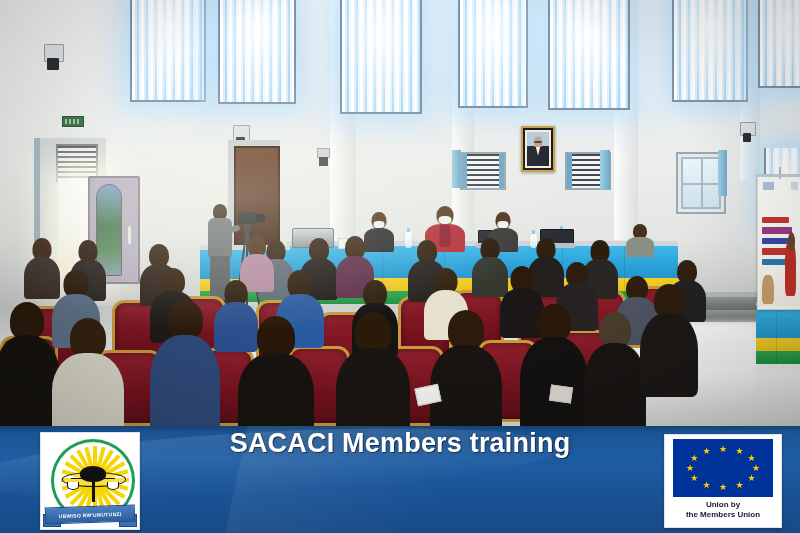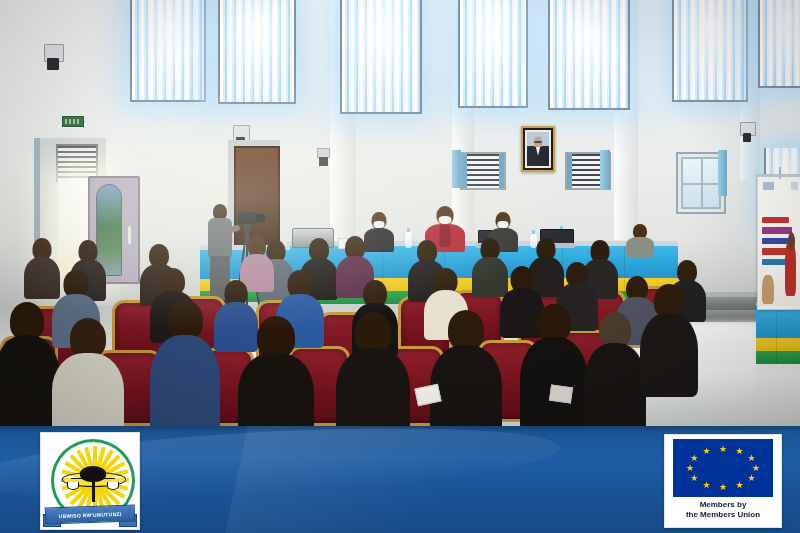--- a/index.html
+++ b/index.html
@@ -658,19 +658,20 @@
         <div class="euStar" style="color: rgb(255, 204, 0); left: 78.5788%; top: 66.5%;">★</div>
         <div class="euStar" style="color: rgb(255, 204, 0); left: 66.5%; top: 78.5788%;">★</div>
         <div class="euStar" style="color: rgb(255, 204, 0); left: 50%; top: 83%;">★</div>
         <div class="euStar" style="color: rgb(255, 204, 0); left: 33.5%; top: 78.5788%;">★</div>
         <div class="euStar" style="color: rgb(255, 204, 0); left: 21.4212%; top: 66.5%;">★</div>
         <div class="euStar" style="color: rgb(255, 204, 0); left: 17%; top: 50%;">★</div>
         <div class="euStar" style="color: rgb(255, 204, 0); left: 21.4212%; top: 33.5%;">★</div>
         <div class="euStar" style="color: rgb(255, 204, 0); left: 33.5%; top: 21.4212%;">★</div>
       </div>
     <div class="euTxt">
-      <div>Members by</div>
+      <div>Union by</div>
       <div>the Members Union</div>
     </div>
   </div>
 
+  <div class="fTitle">SACACI Members training</div>
 
 </div>
 
 </body></html>

